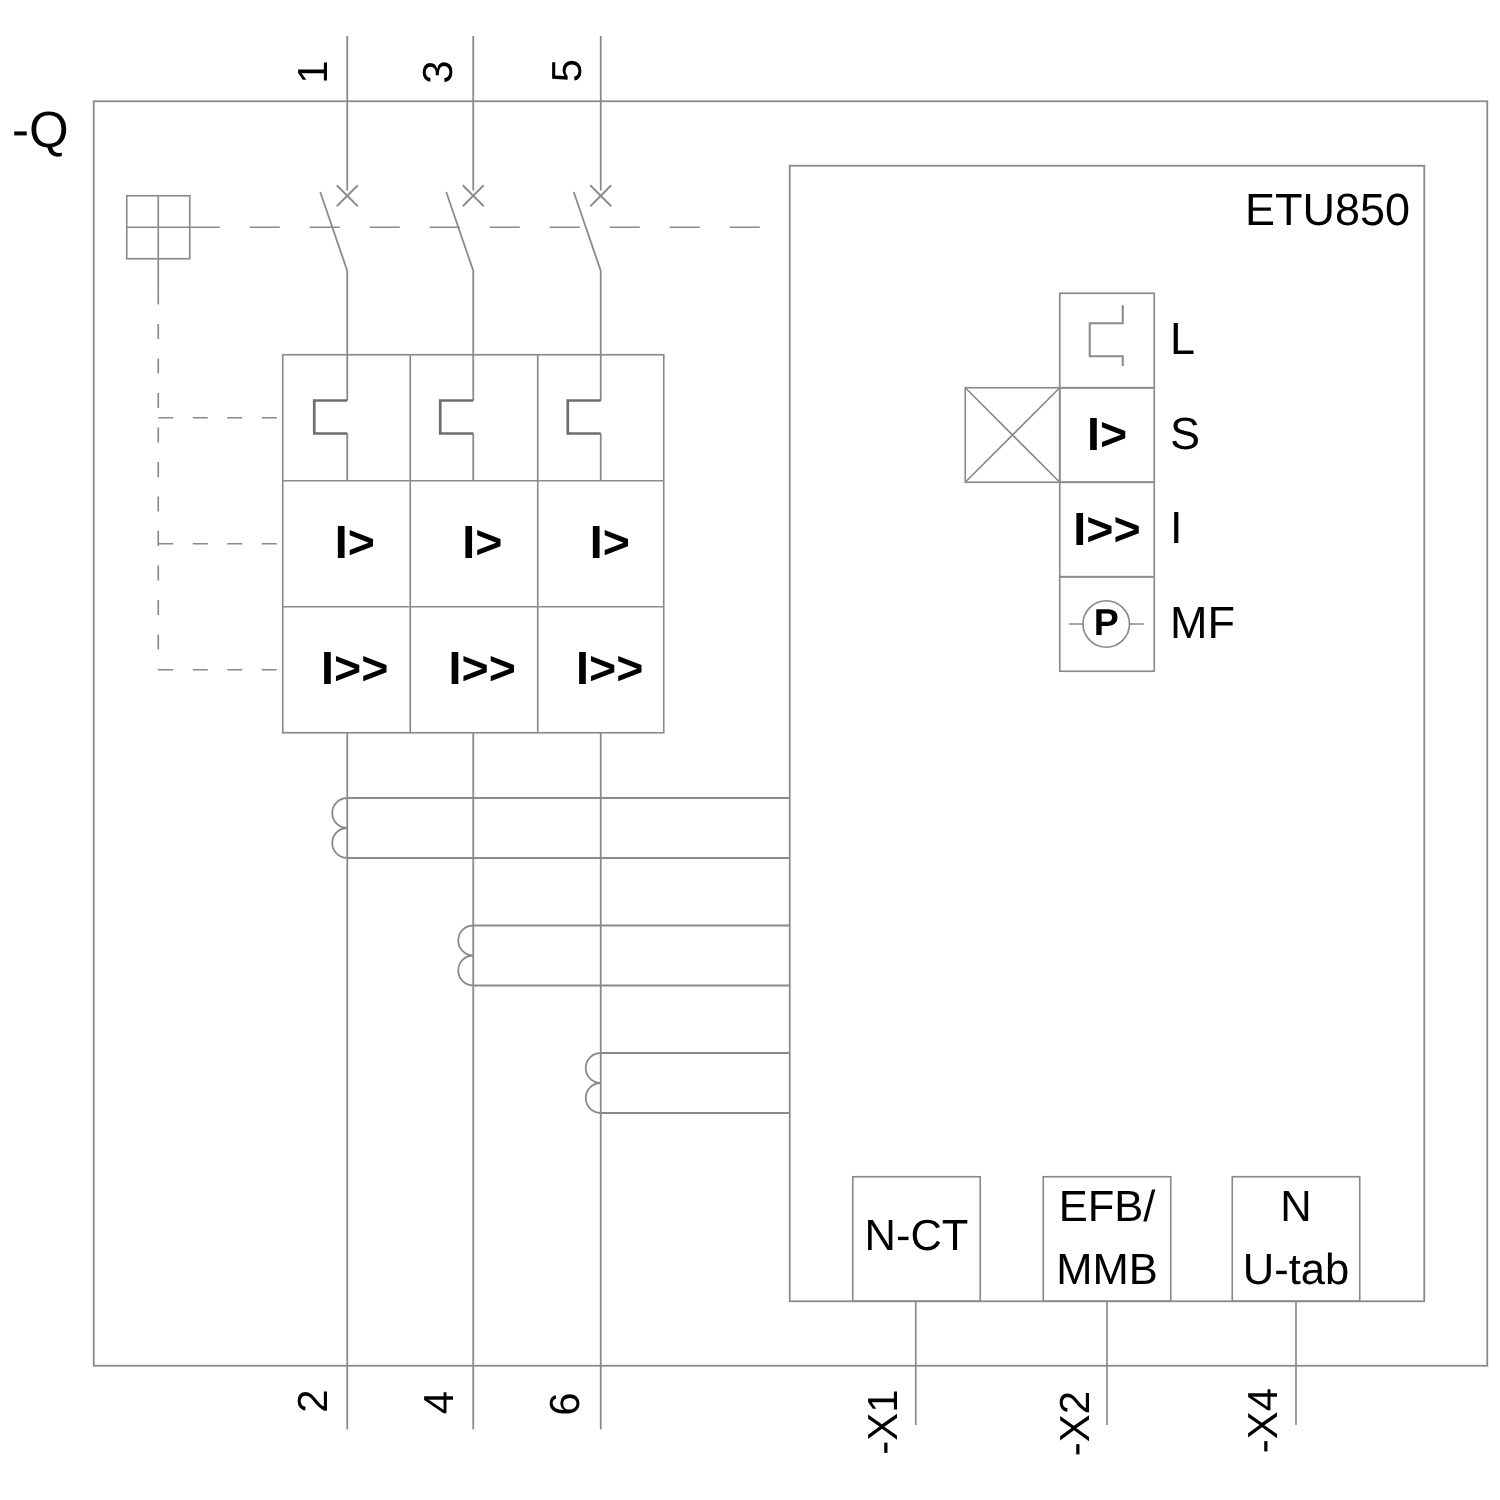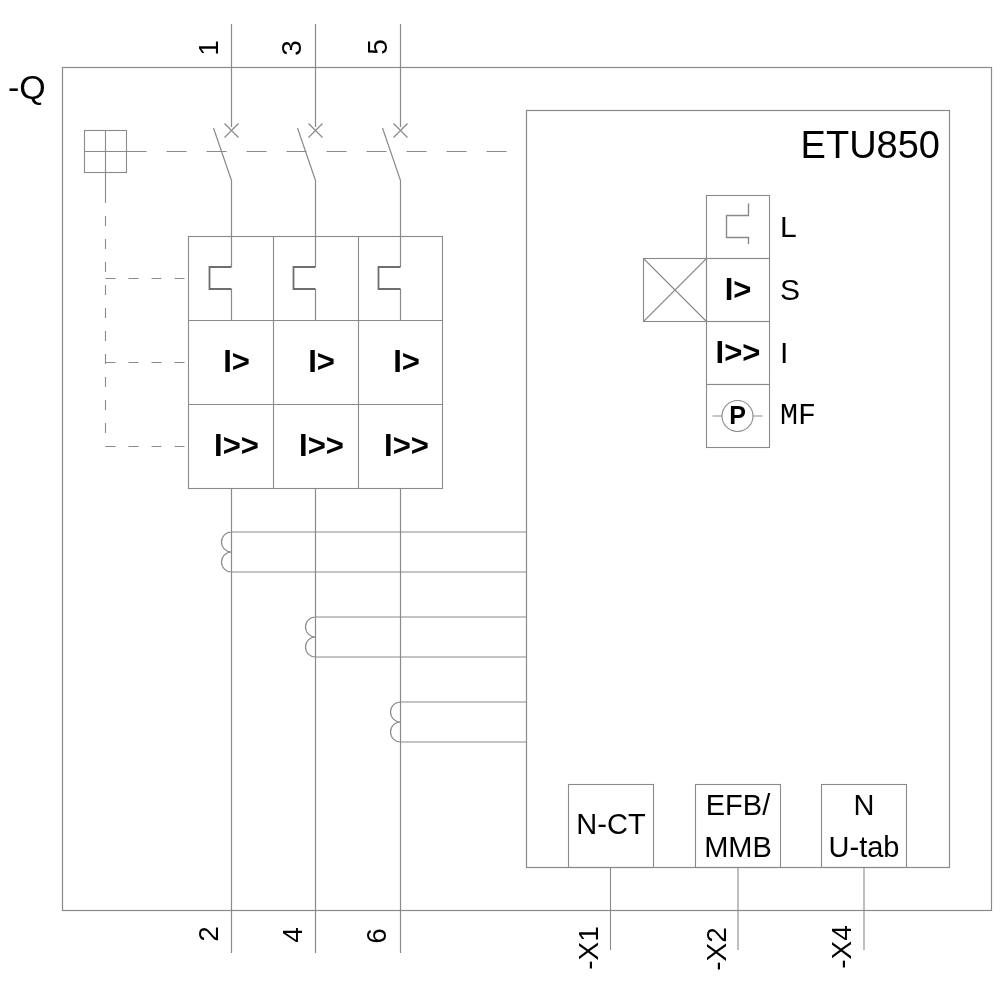--- a/index.html
+++ b/index.html
@@ -8,21 +8,21 @@
     font-family:"Liberation Sans",sans-serif;color:#000;overflow:hidden;
   }
   .canvas svg{position:absolute;left:0;top:0;}
   .abs{position:absolute;}
   .lbl{line-height:1;white-space:nowrap;}
   .vlabel{
     display:flex;align-items:center;justify-content:center;
     transform:rotate(-90deg);font-size:28px;line-height:1;white-space:nowrap;
   }
   .devlbl{font-size:34px;}
-  .etulbl{font-size:38px;text-align:right;}
+  .etulbl{font-size:30px;text-align:right;}
   .gcell{
     display:flex;align-items:center;justify-content:center;
     font-weight:bold;font-size:31px;padding-left:12px;box-sizing:border-box;
   }
   .esym{
     display:flex;align-items:center;justify-content:center;
     font-weight:bold;font-size:31px;
   }
   .efn{
     display:flex;align-items:center;justify-content:flex-start;
@@ -146,21 +146,21 @@
   <div class="abs gcell" style="left:273px;top:404px;width:85px;height:84px;">I&gt;&gt;</div>
   <div class="abs gcell" style="left:358px;top:404px;width:85px;height:84px;">I&gt;&gt;</div>
 
   <div class="abs esym" style="left:706px;top:258px;width:64px;height:63px;">I&gt;</div>
   <div class="abs esym" style="left:706px;top:321px;width:64px;height:64px;">I&gt;&gt;</div>
   <div class="abs psym" style="left:722px;top:400px;width:31px;height:31px;">P</div>
 
   <div class="abs efn" style="left:780px;top:195px;width:80px;height:63px;">L</div>
   <div class="abs efn" style="left:780px;top:258px;width:80px;height:63px;">S</div>
   <div class="abs efn" style="left:780px;top:321px;width:80px;height:64px;">I</div>
-  <div class="abs efn" style="left:780px;top:384px;width:80px;height:63px;font-family:Liberation Mono, monospace;">MF</div>
+  <div class="abs efn" style="left:780px;top:384px;width:80px;height:63px;">MF</div>
 
   <div class="abs module" style="left:568px;top:784px;width:86px;height:80px;">
     <span>N-CT</span>
       <span></span>
   </div>
   <div class="abs module" style="left:695px;top:784px;width:86px;height:84px;">
     <span>EFB/</span>
       <span>MMB</span>
   </div>
   <div class="abs module" style="left:821px;top:784px;width:86px;height:84px;">

